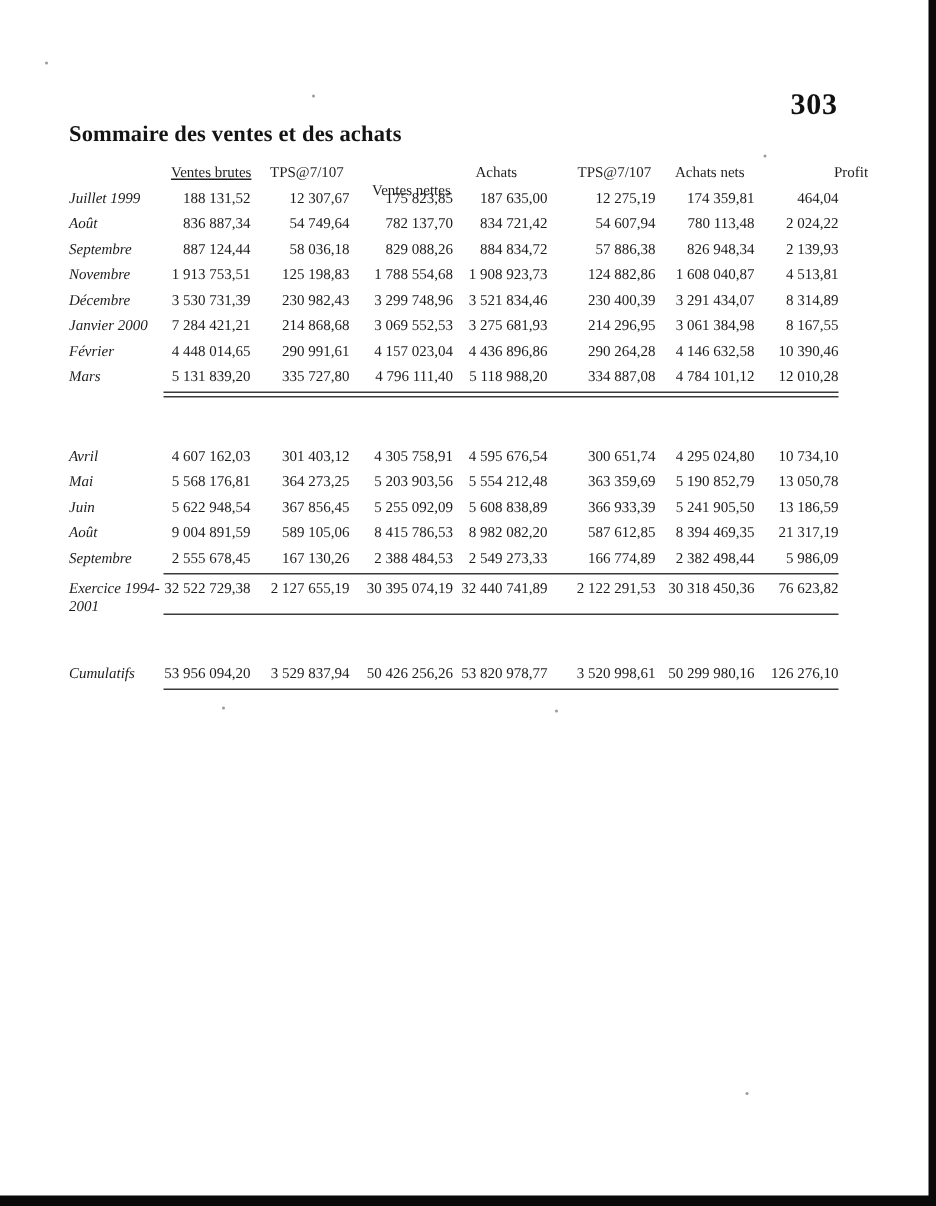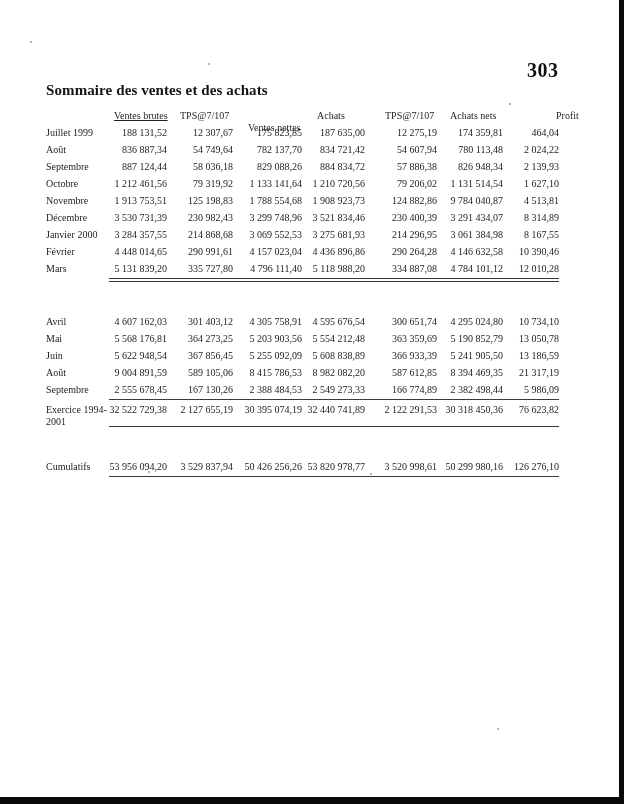--- a/index.html
+++ b/index.html
@@ -39,21 +39,21 @@
   .th:nth-child(2) { padding-left: 5px; text-decoration: underline; }
   .th:nth-child(3) { padding-left: 13px; }
   .th:nth-child(4) { padding-left: 15px; margin-top: 12px; }
   .th:nth-child(5) { padding-left: 15px; }
   .th:nth-child(6) { padding-left: 20px; }
   .th:nth-child(7) { padding-left: 13px; }
   .th:nth-child(8) { padding-left: 5px; margin-left: 48px; }
   .td {
     font-size: 10px; line-height: 12px; color: #1c1c1c;
   }
-  .td.label { text-align: left; }
+  .td.label { text-align: left; font-style: italic; }
   .td.num { text-align: right; white-space: nowrap; }
   .rule {
     height: 0; border-top: 1px solid #3a3a3a;
     margin: -2px 0 4px 63px; width: 450px;
   }
   .gap { height: 30px; }
   .edge-right {
     position: absolute; right: 0; top: 0; width: 5px; height: 804px;
     background: #0a0a0a;
   }
@@ -108,52 +108,42 @@
         <div class="td label">Septembre</div>
         <div class="td num">887 124,44</div>
         <div class="td num">58 036,18</div>
         <div class="td num">829 088,26</div>
         <div class="td num">884 834,72</div>
         <div class="td num">57 886,38</div>
         <div class="td num">826 948,34</div>
         <div class="td num">2 139,93</div>
       </div>
       <div class="tr">
-        <div class="td label">Octobre</div>
-        <div class="td num">1 212 461,56</div>
-        <div class="td num">79 319,92</div>
-        <div class="td num">1 133 141,64</div>
-        <div class="td num">1 210 720,56</div>
-        <div class="td num">79 206,02</div>
-        <div class="td num">1 131 514,54</div>
-        <div class="td num">1 627,10</div>
-      </div>
-      <div class="tr">
         <div class="td label">Novembre</div>
         <div class="td num">1 913 753,51</div>
         <div class="td num">125 198,83</div>
         <div class="td num">1 788 554,68</div>
         <div class="td num">1 908 923,73</div>
         <div class="td num">124 882,86</div>
-        <div class="td num">9 784 040,87</div>
+        <div class="td num">1 608 040,87</div>
         <div class="td num">4 513,81</div>
       </div>
       <div class="tr">
         <div class="td label">Décembre</div>
         <div class="td num">3 530 731,39</div>
         <div class="td num">230 982,43</div>
         <div class="td num">3 299 748,96</div>
         <div class="td num">3 521 834,46</div>
         <div class="td num">230 400,39</div>
         <div class="td num">3 291 434,07</div>
         <div class="td num">8 314,89</div>
       </div>
       <div class="tr">
         <div class="td label">Janvier 2000</div>
-        <div class="td num">3 284 357,55</div>
+        <div class="td num">7 284 421,21</div>
         <div class="td num">214 868,68</div>
         <div class="td num">3 069 552,53</div>
         <div class="td num">3 275 681,93</div>
         <div class="td num">214 296,95</div>
         <div class="td num">3 061 384,98</div>
         <div class="td num">8 167,55</div>
       </div>
       <div class="tr">
         <div class="td label">Février</div>
         <div class="td num">4 448 014,65</div>

